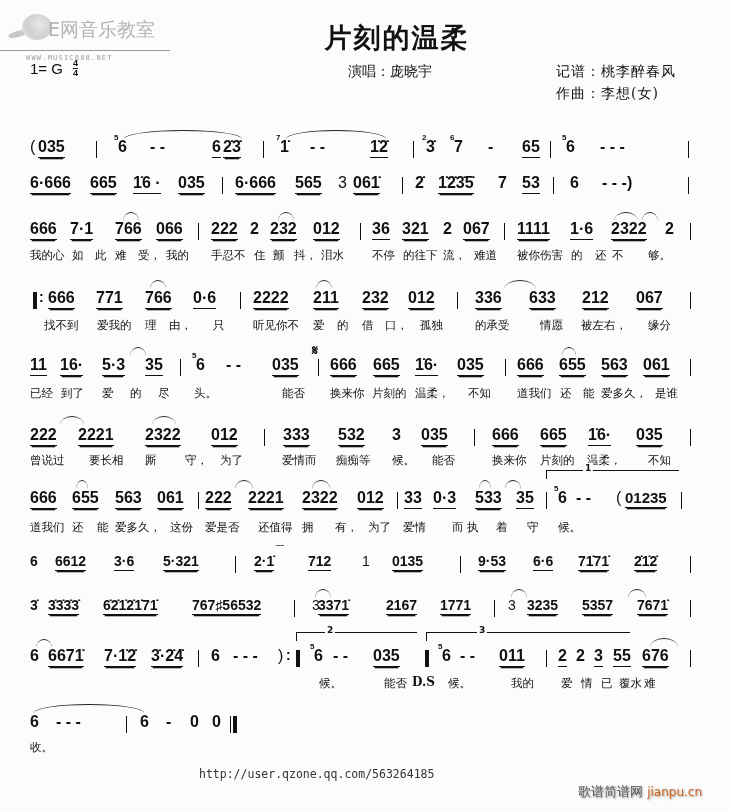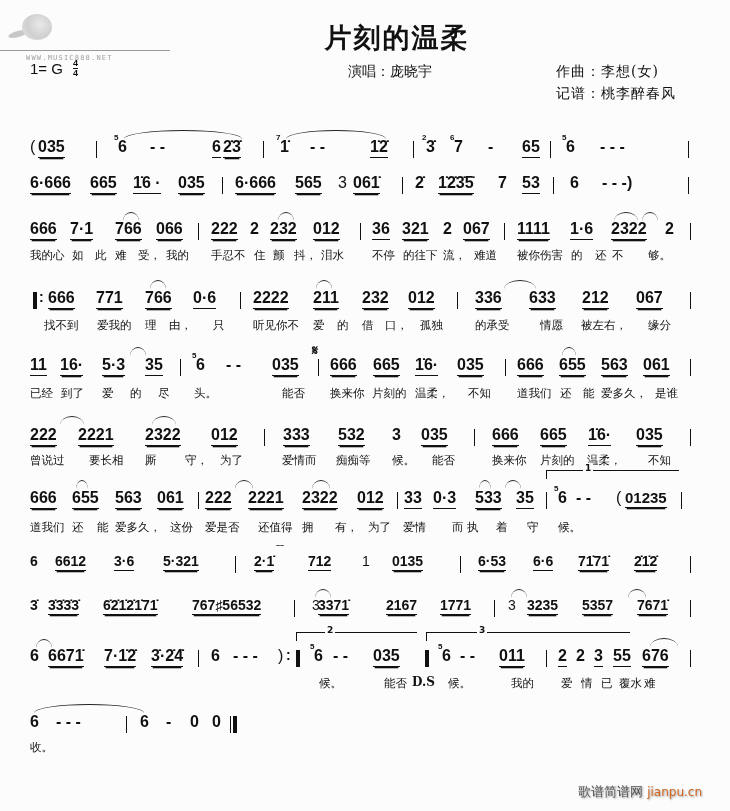--- a/index.html
+++ b/index.html
@@ -95,37 +95,38 @@
     font-family: "DejaVu Sans", sans-serif; text-shadow: 1px 1px 2px #999;
   }
   .watermark .brand { color: #d0651e; font-size: 12px; }
 </style>
 </head>
 <body>
 
 <div class="logo">
   <div class="leaf"></div>
   <div class="flower"></div>
+  <div class="name">E网音乐教室</div>
   <div class="rule"></div>
   <div class="url">WWW.MUSIC888.NET</div>
 </div>
 
 <div class="key">
   <span>1= G</span>
   <span class="ts">
     <span>4</span>
     <span>4</span>
   </span>
 </div>
 
 <div class="title">片刻的温柔</div>
 <div class="singer">演唱：庞晓宇</div>
 <div class="credits">
+  <div>记谱：桃李醉春风</div>
   <div>作曲：李想(女)</div>
-  <div>记谱：桃李醉春风</div>
 </div>
 
 <div class="score">
 
   <div class="line" style="top:138px">
     <span class="seg" style="left:0;font-weight:normal">(</span>
     <span class="seg u2" style="left:8px">035</span>
     <div class="bar" style="left:66px"></div>
     <span class="seg" style="left:84px;top:-5px;font-size:8px">5</span>
     <span class="seg" style="left:88px">6</span>
@@ -397,21 +398,21 @@
     <span class="seg u2" style="left:25px">6612</span>
     <span class="seg u1" style="left:84px">3·6</span>
     <span class="seg u2" style="left:133px">5·321</span>
     <div class="bar" style="left:205px"></div>
     <span class="seg u2" style="left:224px">2·1̇</span>
     <span class="seg" style="left:246px;top:-11px;font-size:7px">~~</span>
     <span class="seg u1" style="left:278px">712</span>
     <span class="seg" style="left:332px;font-weight:normal">1</span>
     <span class="seg u2" style="left:362px">0135</span>
     <div class="bar" style="left:430px"></div>
-    <span class="seg u2" style="left:448px">6·53</span>
+    <span class="seg u2" style="left:448px">9·53</span>
     <span class="seg u1" style="left:503px">6·6</span>
     <span class="seg u2" style="left:548px">71̇71̇</span>
     <span class="seg u2" style="left:604px">2̇1̇2̇</span>
     <div class="bar" style="left:660px"></div>
   </div>
 
   <div class="line" style="top:597px;font-size:14px">
     <span class="seg" style="left:0">3̇</span>
     <span class="seg u2" style="left:18px">3̇3̇3̇3̇</span>
     <span class="seg u2" style="left:73px">6̇2̇1̇2̇1̇71̇</span>
@@ -492,18 +493,19 @@
     <span class="seg" style="left:182px">0</span>
     <div class="bar" style="left:200px"></div>
     <div class="bar thick" style="left:203px"></div>
   </div>
   <div class="lyrics" style="top:740px">
     <span class="lyr" style="left:0">收。</span>
   </div>
 </div>
 
 <div class="footer">
+  <div style="padding-left:166px"><span>http://user.qzone.qq.com/563264185</span></div>
 </div>
 
 <div class="watermark">
   <span>歌谱简谱网</span>
   <span class="brand">jianpu.cn</span>
 </div>
 
 </body></html>

